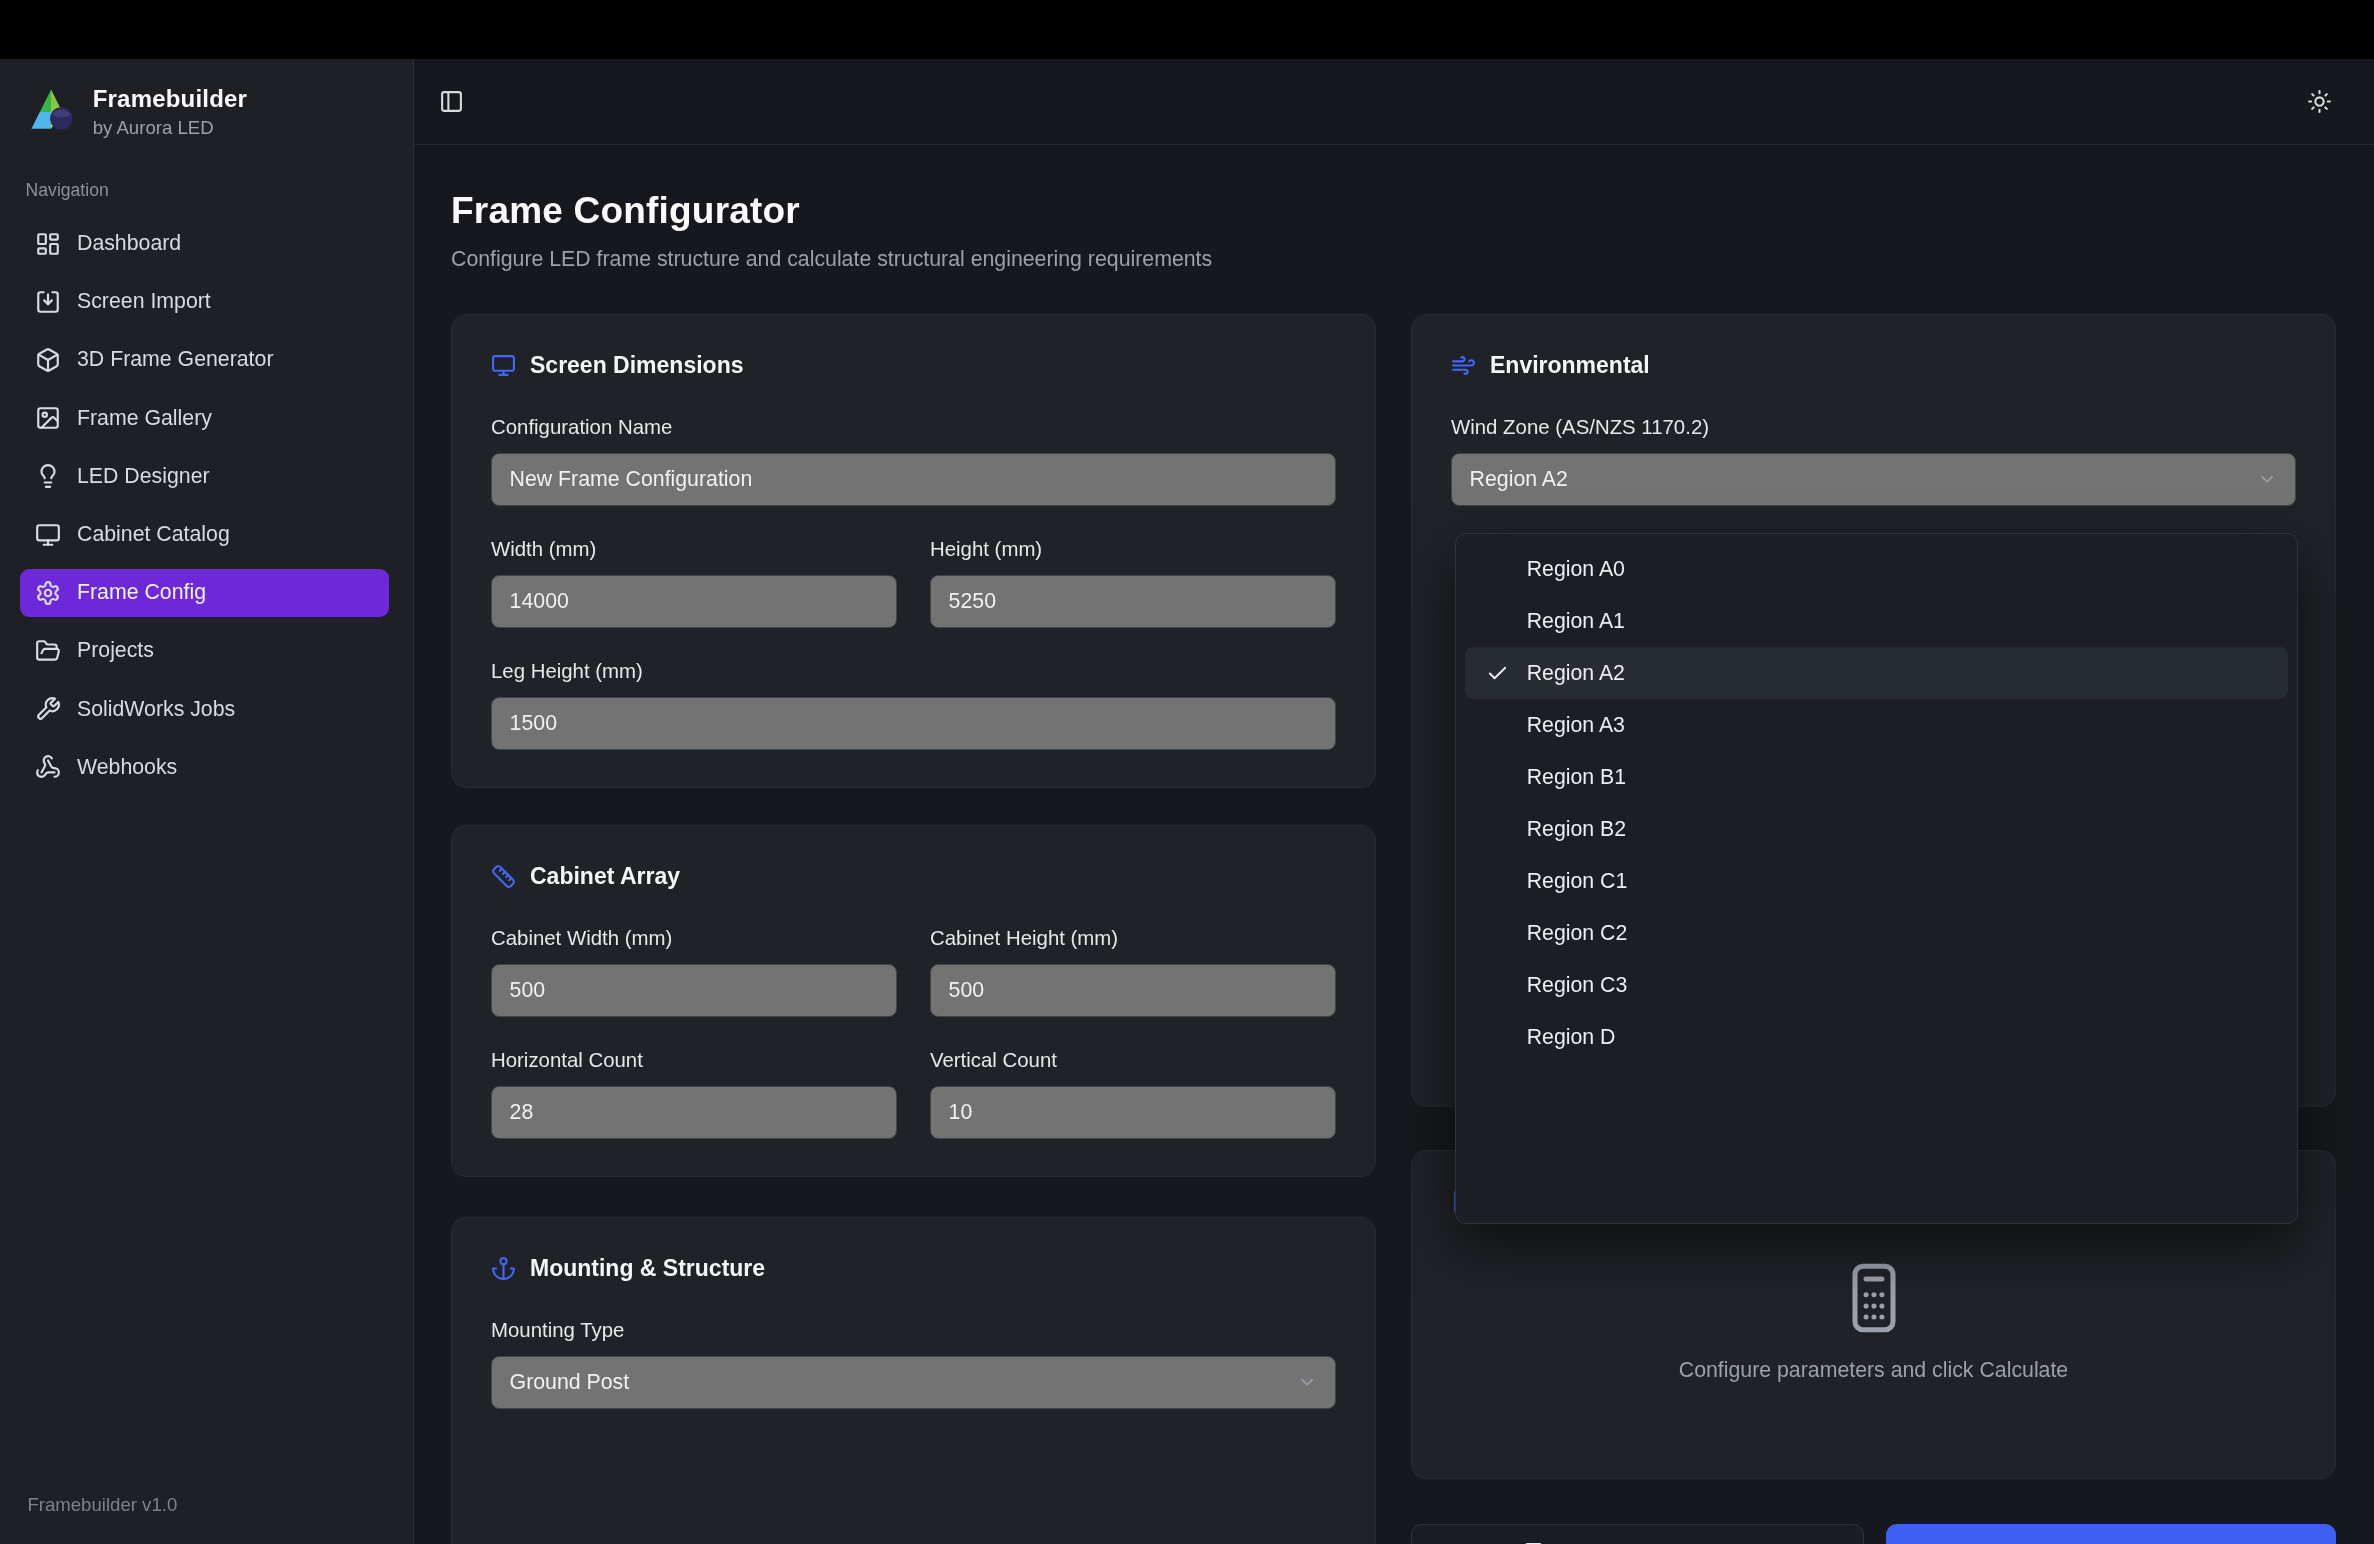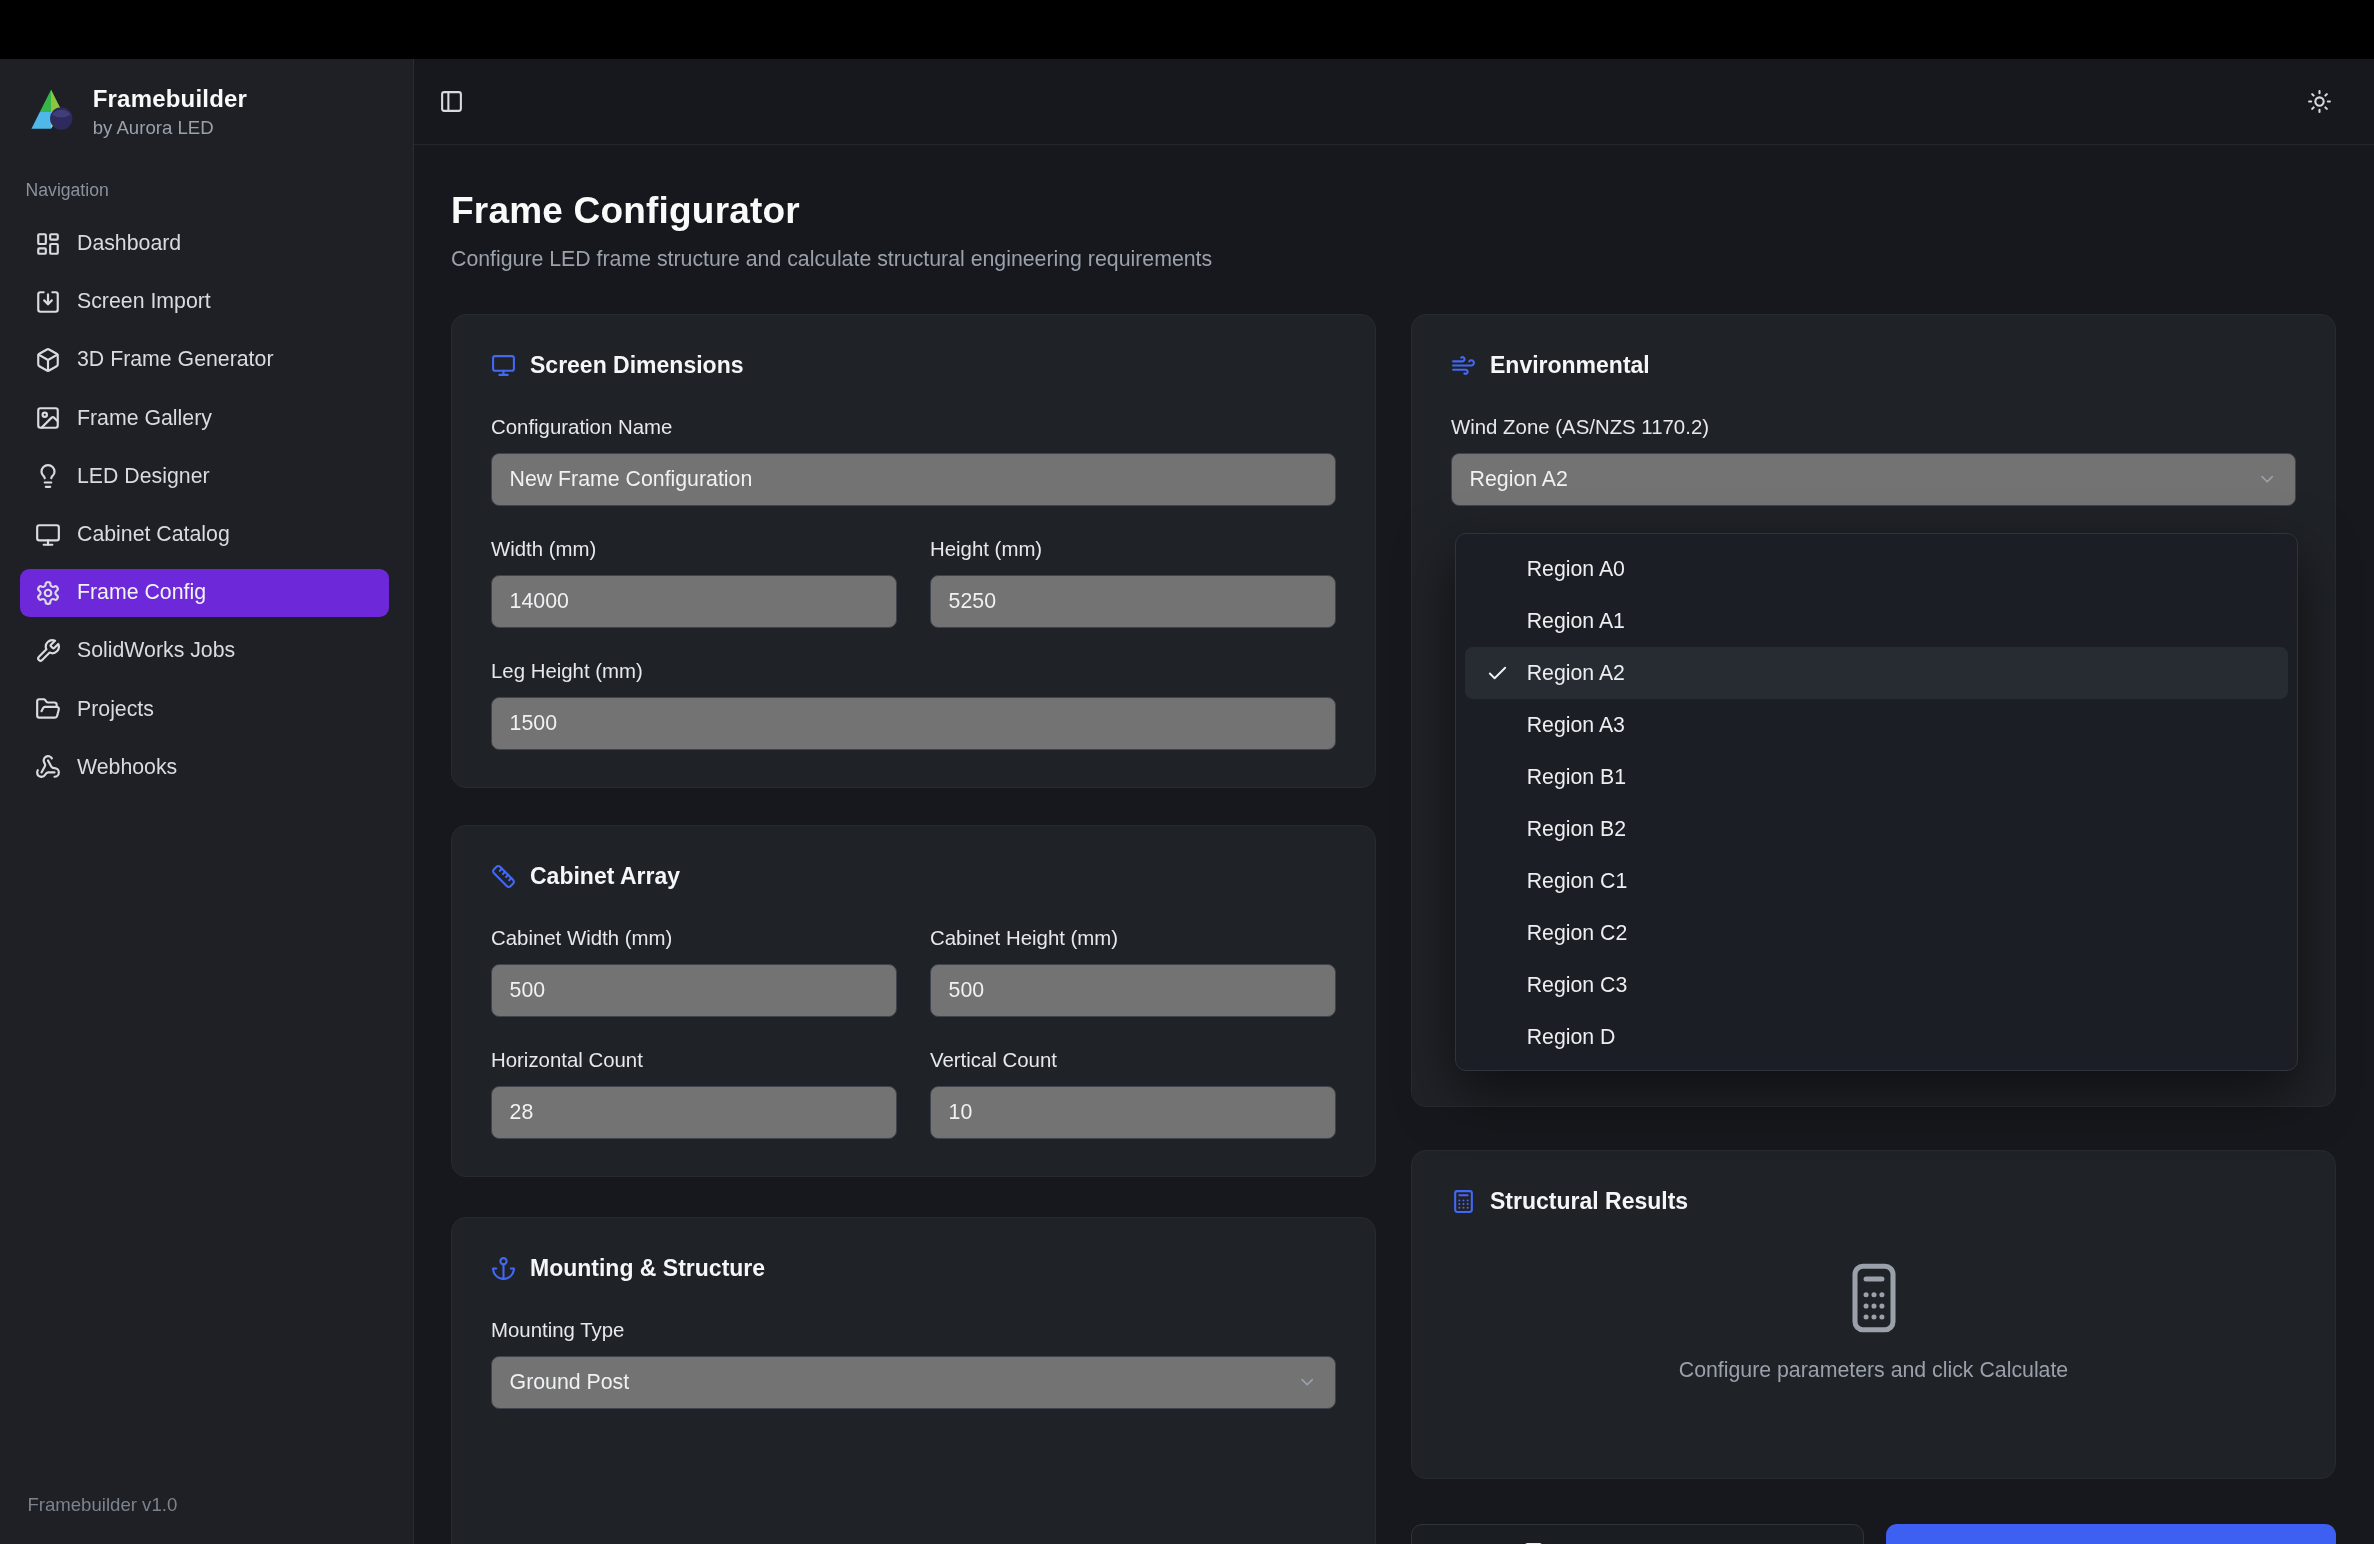--- a/index.html
+++ b/index.html
@@ -45,21 +45,21 @@
   .select .chev { width:20.4px; height:20.4px; stroke:#9aa1ab; }
   .frow { margin-bottom:32px; }
   .frow:last-child { margin-bottom:0; }
   .grid2 { display:grid; grid-template-columns:1fr 1fr; gap:33px; }
 
   .mb40 { margin-bottom:37px; }
   .mb43 { margin-bottom:40px; }
 
   
   .card-env { position:relative; height:793px; }
-  .dropdown { position:absolute; top:218px; left:43px; right:37px; height:538px; background:#1b1e24; border:0.9px solid #2f333b; border-radius:11px; padding:9.3px 0; box-shadow:0 22px 56px rgba(0,0,0,.55); z-index:5; }
+  .dropdown { position:absolute; top:218px; left:43px; right:37px; height:691px; background:#1b1e24; border:0.9px solid #2f333b; border-radius:11px; padding:9.3px 0; box-shadow:0 22px 56px rgba(0,0,0,.55); z-index:5; }
   .opt { height:52px; margin:0 9.3px; padding-left:20.4px; display:flex; align-items:center; border-radius:7.4px; font-size:21.3px; color:#eceef0; cursor:pointer; }
   .opt .check { width:41px; display:flex; align-items:center; }
   .opt .check svg { width:23px; height:23px; stroke:#f0f1f3; }
   .opt.selected { background:#272b32; }
 
   
   .card-results { height:329px; display:flex; flex-direction:column; }
   .empty-state { flex:1; display:flex; flex-direction:column; align-items:center; justify-content:center; gap:22px; padding-bottom:13px; }
   .empty-state svg { width:76px; height:76px; stroke:#9aa1ab; }
   .empty-text { font-size:21.3px; color:#9aa1ab; }
@@ -152,29 +152,29 @@
       </div>
       <div class="nav-item active">
         <svg class="lucide" viewBox="0 0 24 24">
             <path d="M12.22 2h-.44a2 2 0 0 0-2 2v.18a2 2 0 0 1-1 1.73l-.43.25a2 2 0 0 1-2 0l-.15-.08a2 2 0 0 0-2.73.73l-.22.38a2 2 0 0 0 .73 2.73l.15.1a2 2 0 0 1 1 1.72v.51a2 2 0 0 1-1 1.74l-.15.09a2 2 0 0 0-.73 2.73l.22.38a2 2 0 0 0 2.73.73l.15-.08a2 2 0 0 1 2 0l.43.25a2 2 0 0 1 1 1.73V20a2 2 0 0 0 2 2h.44a2 2 0 0 0 2-2v-.18a2 2 0 0 1 1-1.73l.43-.25a2 2 0 0 1 2 0l.15.08a2 2 0 0 0 2.73-.73l.22-.39a2 2 0 0 0-.73-2.73l-.15-.08a2 2 0 0 1-1-1.74v-.5a2 2 0 0 1 1-1.74l.15-.09a2 2 0 0 0 .73-2.73l-.22-.38a2 2 0 0 0-2.73-.73l-.15.08a2 2 0 0 1-2 0l-.43-.25a2 2 0 0 1-1-1.73V4a2 2 0 0 0-2-2z"></path>
             <circle cx="12" cy="12" r="3"></circle>
           </svg>
         <span>Frame Config</span>
       </div>
       <div class="nav-item">
         <svg class="lucide" viewBox="0 0 24 24">
+            <path d="m6 14 1.5-2.9A2 2 0 0 1 9.24 10H20a2 2 0 0 1 1.94 2.5l-1.54 6a2 2 0 0 1-1.95 1.5H4a2 2 0 0 1-2-2V5a2 2 0 0 1 2-2h3.9a2 2 0 0 1 1.69.9l.81 1.2a2 2 0 0 0 1.67.9H18a2 2 0 0 1 2 2v2"></path>
+          </svg>
+        <span>Projects</span>
+      </div>
+      <div class="nav-item">
+        <svg class="lucide" viewBox="0 0 24 24">
             <path d="M14.7 6.3a1 1 0 0 0 0 1.4l1.6 1.6a1 1 0 0 0 1.4 0l3.77-3.77a6 6 0 0 1-7.94 7.94l-6.91 6.91a2.12 2.12 0 0 1-3-3l6.91-6.91a6 6 0 0 1 7.94-7.94l-3.76 3.76z"></path>
           </svg>
         <span>SolidWorks Jobs</span>
-      </div>
-      <div class="nav-item">
-        <svg class="lucide" viewBox="0 0 24 24">
-            <path d="m6 14 1.5-2.9A2 2 0 0 1 9.24 10H20a2 2 0 0 1 1.94 2.5l-1.54 6a2 2 0 0 1-1.95 1.5H4a2 2 0 0 1-2-2V5a2 2 0 0 1 2-2h3.9a2 2 0 0 1 1.69.9l.81 1.2a2 2 0 0 0 1.67.9H18a2 2 0 0 1 2 2v2"></path>
-          </svg>
-        <span>Projects</span>
       </div>
       <div class="nav-item">
         <svg class="lucide" viewBox="0 0 24 24">
             <path d="M18 16.98h-5.99c-1.1 0-1.95.94-2.48 1.9A4 4 0 0 1 2 17c.01-.7.2-1.4.57-2"></path>
             <path d="m6 17 3.13-5.78c.53-.97.1-2.18-.5-3.1a4 4 0 1 1 6.89-4.06"></path>
             <path d="m12 6 3.13 5.73C15.66 12.7 16.9 13 18 13a4 4 0 0 1 0 8"></path>
           </svg>
         <span>Webhooks</span>
       </div>
     </nav>

